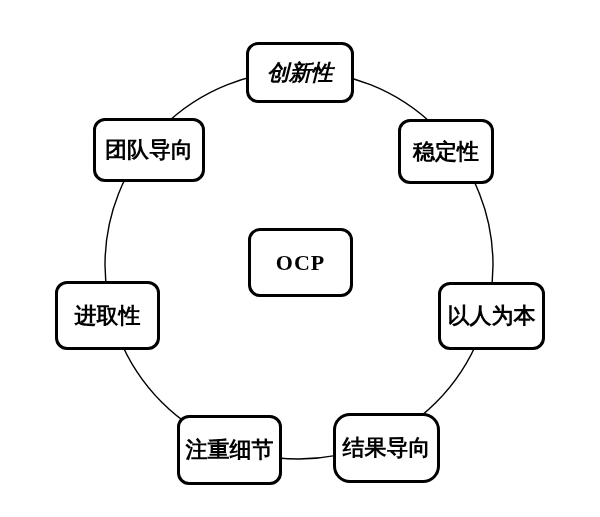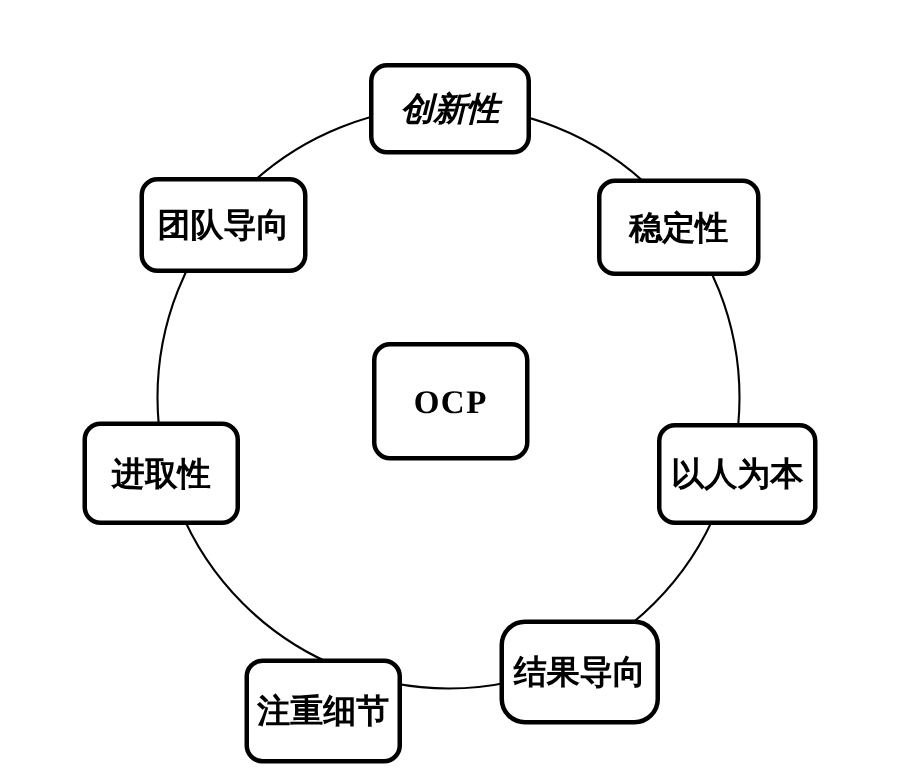--- a/index.html
+++ b/index.html
@@ -40,28 +40,28 @@
     display: flex;
     align-items: center;
     justify-content: center;
     font-weight: 700;
     font-size: 22px;
     color: #000000;
     white-space: nowrap;
   }
   
   .pos-top          { left: 246px; top:  42px; width: 108px; height: 61px; font-style: italic; }
-  .pos-top-right    { left: 398px; top: 119px; width: 109px; height: 65px; }
+  .pos-top-right    { left: 398px; top: 119px; width: 96px; height: 65px; }
   .pos-right        { left: 438px; top: 282px; width: 107px; height: 68px; }
   .pos-bottom-right { left: 333px; top: 413px; width: 107px; height: 70px; border-radius: 17px; }
-  .pos-bottom-left  { left: 163px; top: 415px; width: 105px; height: 70px; margin-top: 24px; }
+  .pos-bottom-left  { left: 177px; top: 415px; width: 105px; height: 70px; }
   .pos-left         { left:  55px; top: 281px; width: 105px; height: 69px; }
   .pos-top-left     { left:  93px; top: 118px; width: 112px; height: 64px; }
   
-  .pos-center       { left: 248px; top: 228px; width: 105px; height: 79px; letter-spacing: 1px; }
+  .pos-center       { left: 248px; top: 228px; width: 105px; height: 69px; letter-spacing: 1px; }
 </style>
 </head>
 <body>
 
 <div class="stage">
 
   <svg class="ring" viewBox="0 0 600 517" aria-hidden="true">
     <circle cx="299" cy="265" r="194"></circle>
   </svg>
 

